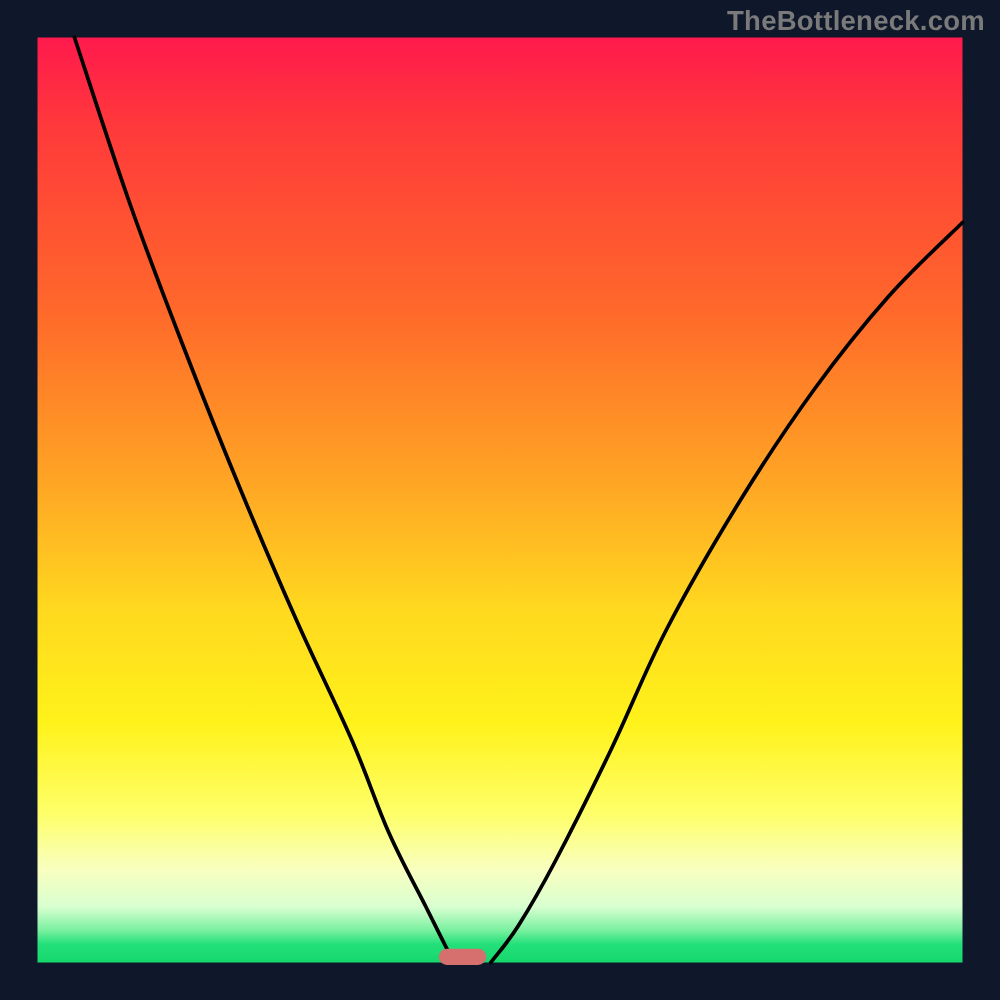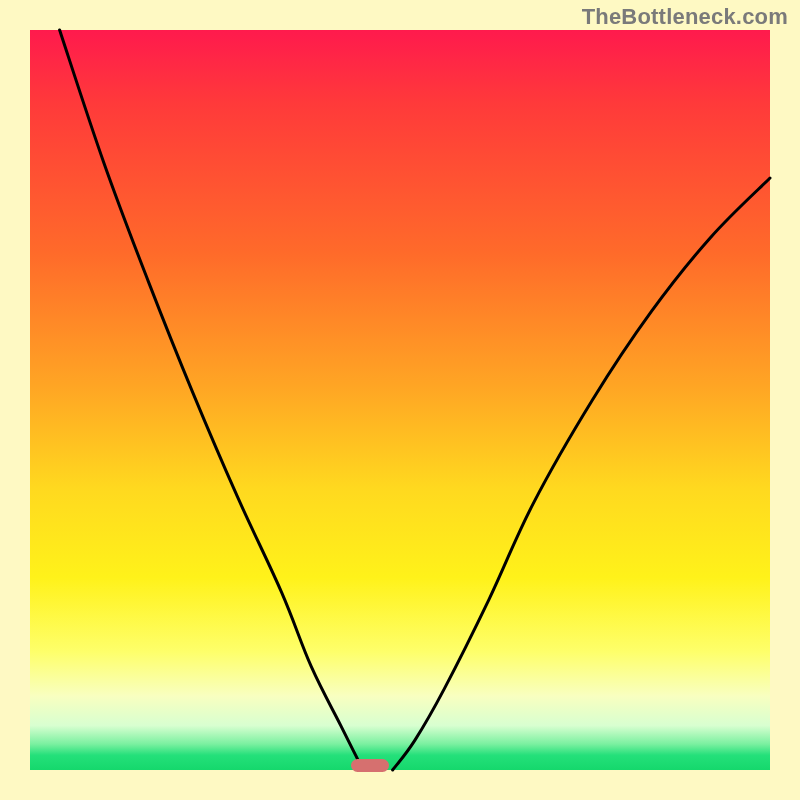--- a/index.html
+++ b/index.html
@@ -10,21 +10,21 @@
     background: #000;
     overflow: hidden;
     font-family: Arial, Helvetica, sans-serif;
   }
   .frame {
     position: absolute;
     left: 0;
     top: 0;
     width: 800px;
     height: 800px;
-    background: #fef9c3;
+    background: #0f172a;
   }
   .plot {
     position: absolute;
     left: 30px;
     top: 30px;
     width: 740px;
     height: 740px;
     
     background: linear-gradient(
       to bottom,

